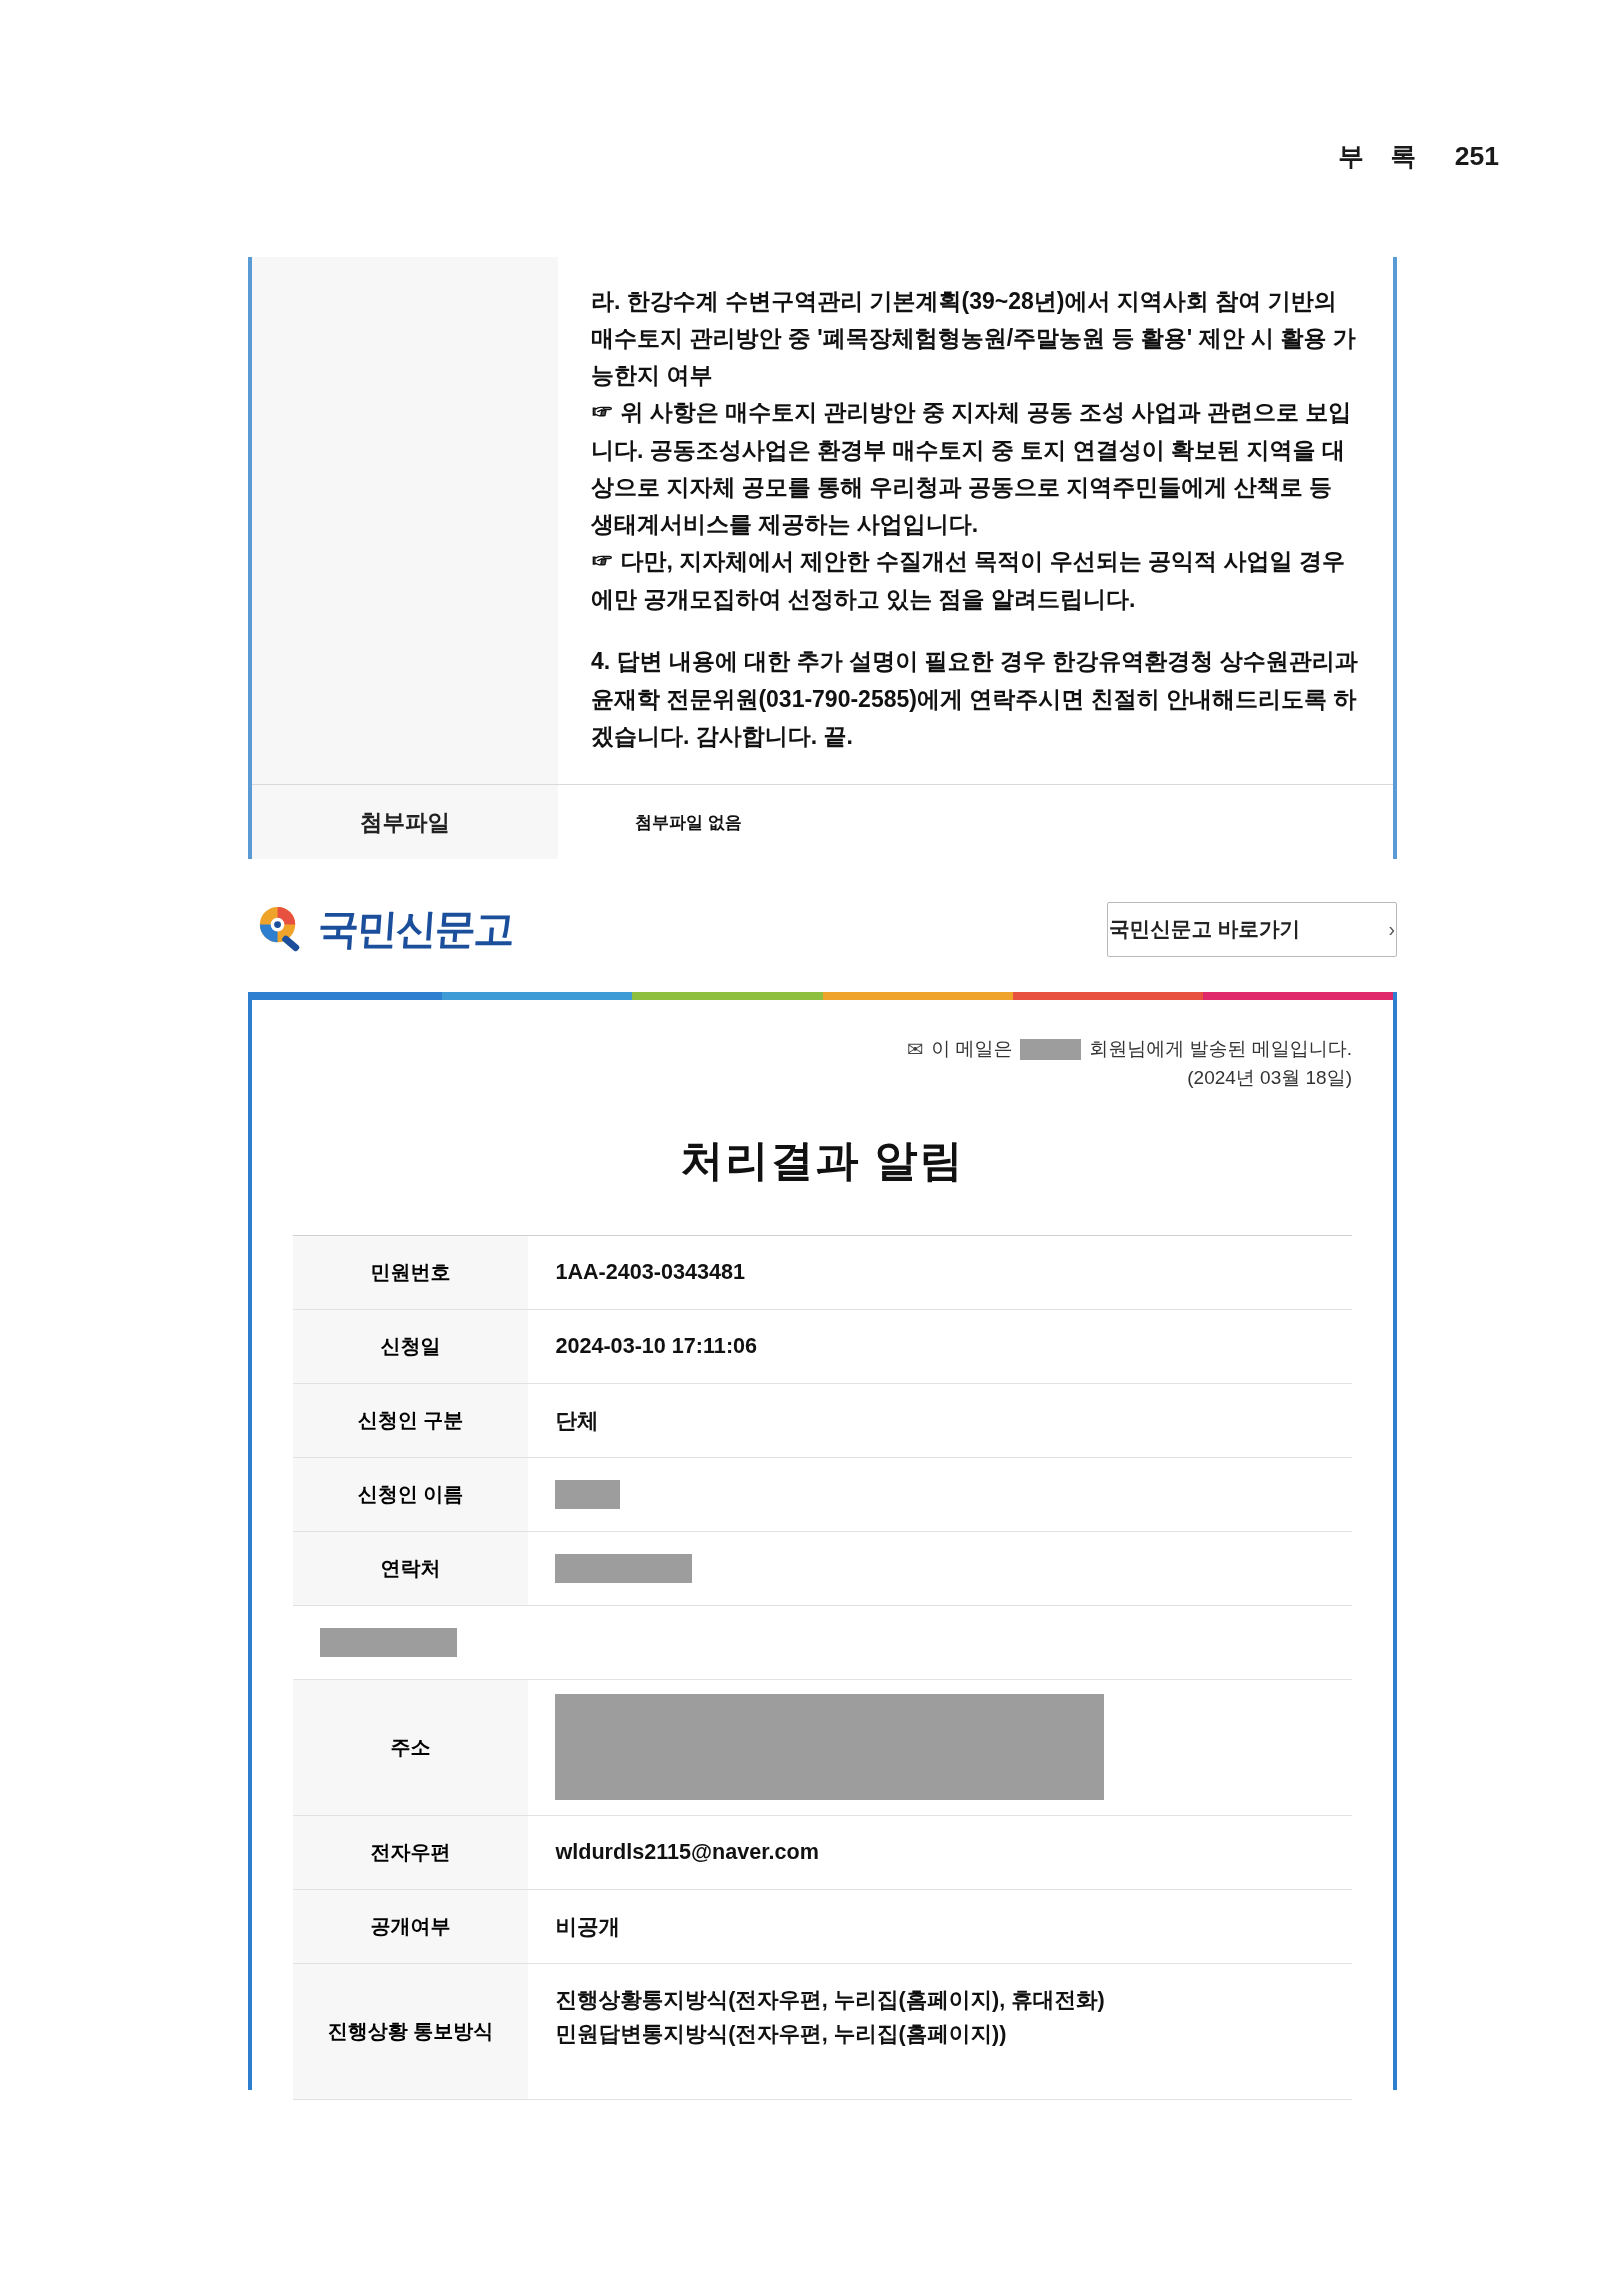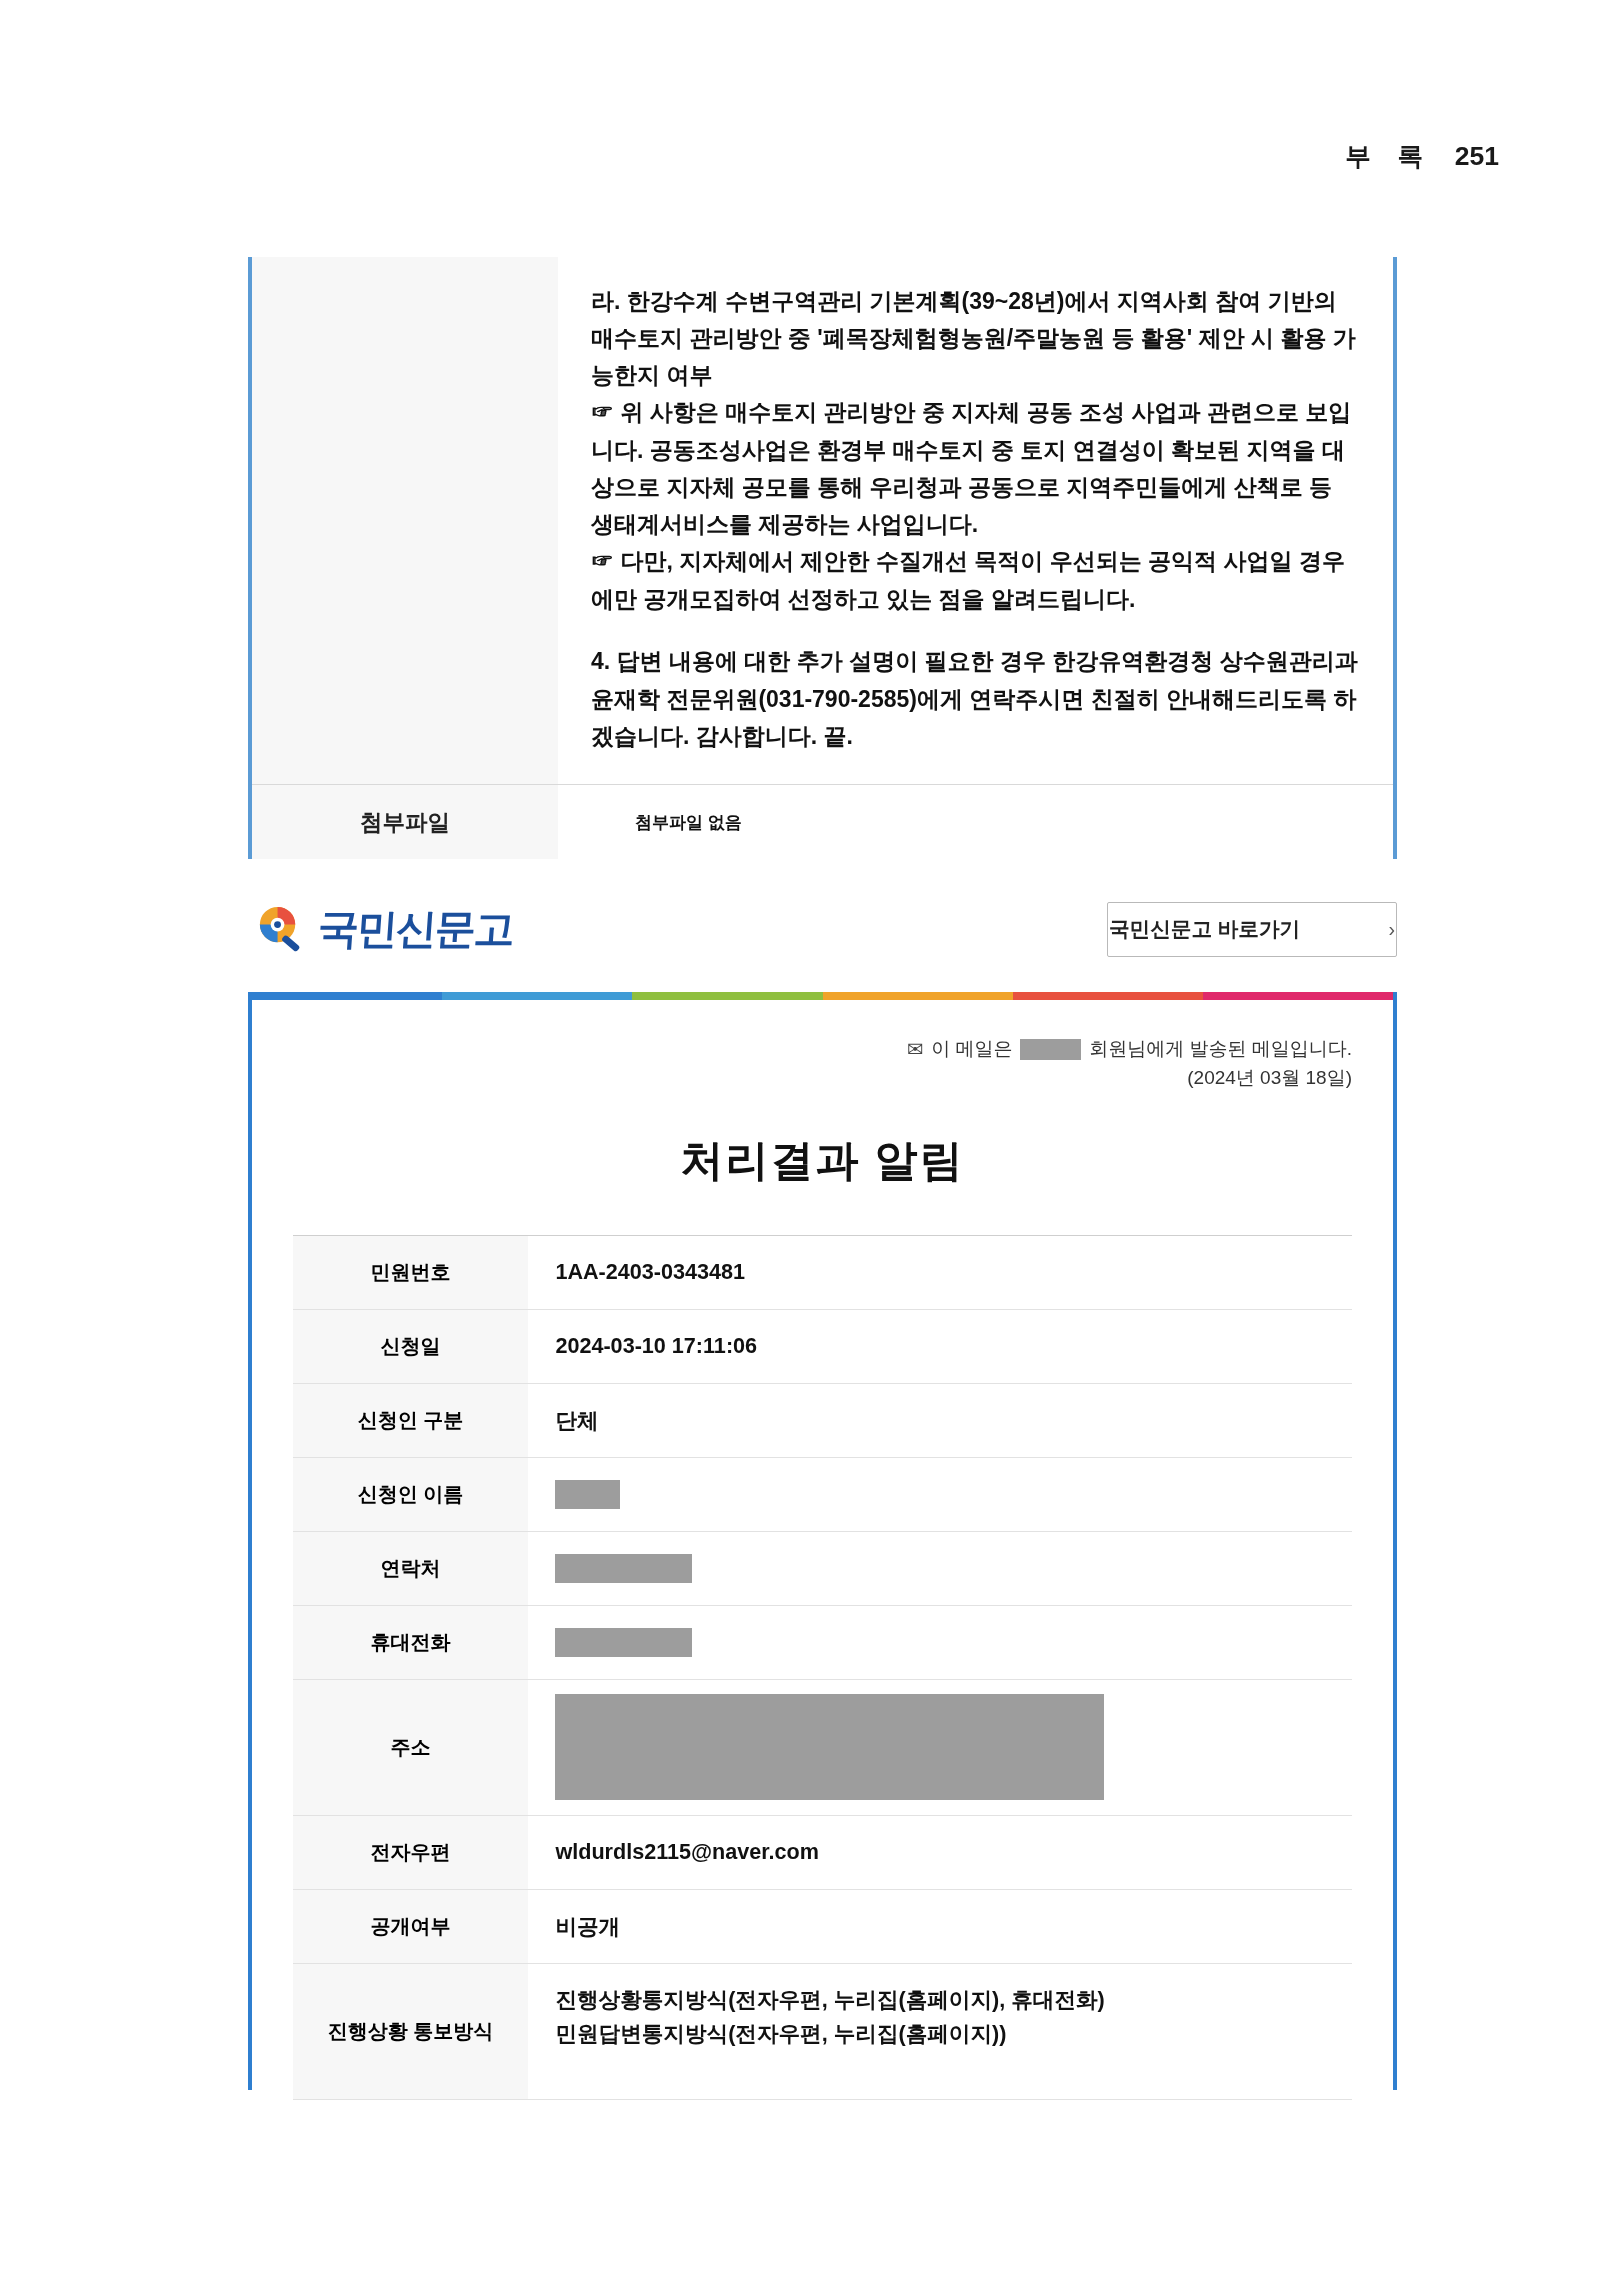--- a/index.html
+++ b/index.html
@@ -20,21 +20,21 @@
   .page-header {
     position: absolute;
     top: 139px;
     right: 120px;
     font-size: 25.5px;
     font-weight: 700;
     letter-spacing: 2px;
     color: #1a1a1a;
     display: flex;
     align-items: baseline;
-    gap: 22px;
+    gap: 29px;
   }
   .page-header .label { letter-spacing: 9.8px; }
   .page-header .num { font-size: 26.5px; letter-spacing: 0; }
 
   
   .top-block {
     position: absolute;
     left: 248px;
     top: 257px;
     width: 1149px;
@@ -310,21 +310,20 @@
     </div>
 
     <div class="info-row">
       <div class="info-label">연락처</div>
       <div class="info-value">
         <span class="redact" style="width:137px;height:29px;"></span>
       </div>
     </div>
 
     <div class="info-row">
-      <div class="info-label">휴대전화</div>
       <div class="info-value">
         <span class="redact" style="width:137px;height:29px;"></span>
       </div>
     </div>
 
     <div class="info-row tall">
       <div class="info-label">주소</div>
       <div class="info-value">
         <span class="redact" style="width:549px;height:106px;"></span>
       </div>

